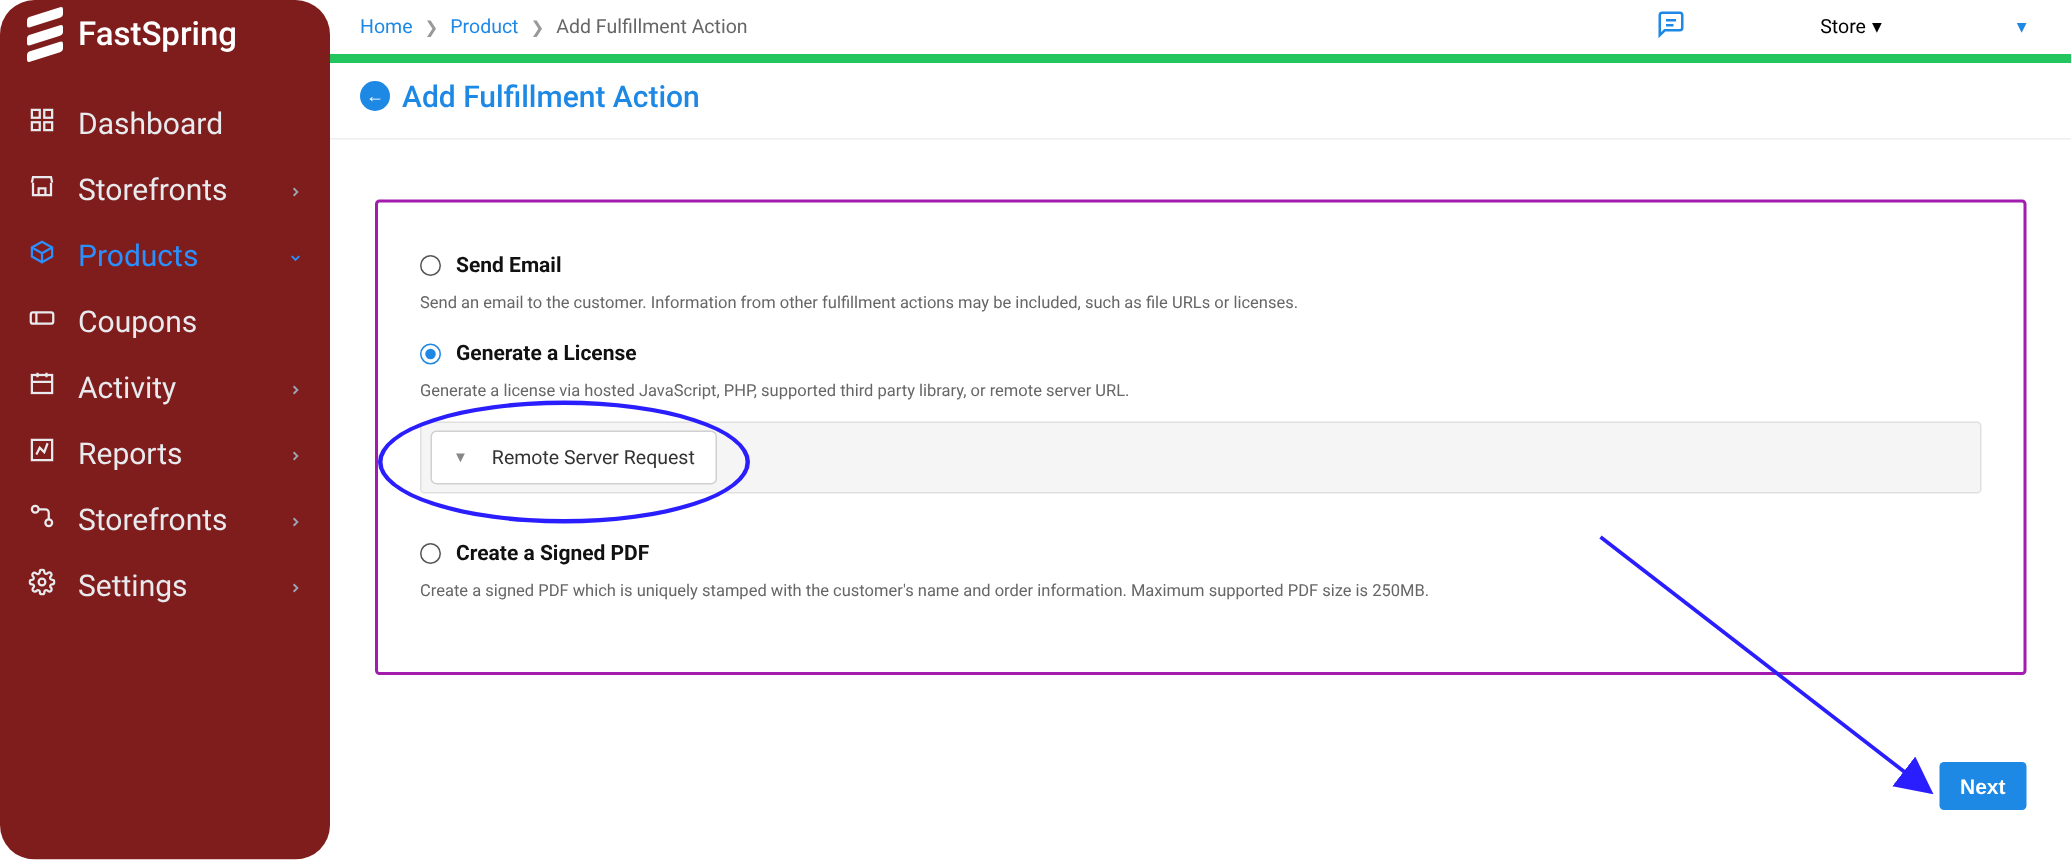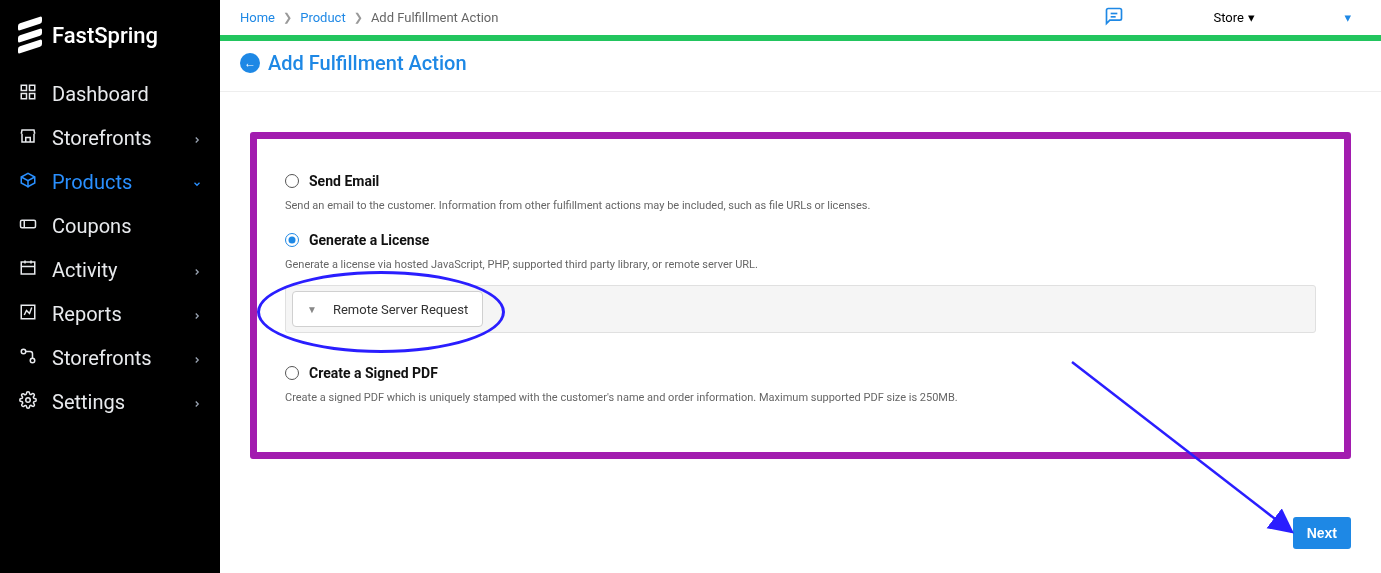--- a/index.html
+++ b/index.html
@@ -1,20 +1,20 @@
 <!DOCTYPE html>
 <html><head>
 <meta charset="utf-8">
 <style>
   * { box-sizing: border-box; margin: 0; padding: 0; }
   html, body { height: 100%; width: 100%; font-family: -apple-system, BlinkMacSystemFont, "Segoe UI", Roboto, "Helvetica Neue", Arial, sans-serif; }
   body { display: flex; background: #fff; color: #333; }
 
   
-  .sidebar { width: 220px; background: #000000; color: #fff; flex-shrink: 0; padding-top: 20px; }
+  .sidebar { width: 220px; background: #7f1d1d; color: #fff; flex-shrink: 0; padding-top: 8px; border-radius: 23px; }
   .logo { display: flex; align-items: center; padding: 0 18px 22px 18px; }
   .logo-mark { width: 24px; height: 30px; margin-right: 10px; display:flex; flex-direction:column; justify-content:space-between;}
   .logo-mark span { display:block; height:7px; background:#fff; border-radius:2px; transform: skewY(-18deg);}
   .logo-text { font-size: 22px; font-weight: 500; color:#fff;}
   .nav { list-style: none; }
   .nav-item { display: flex; padding: 10px 18px; cursor: pointer; font-size: 20px; color:#e8eaed;}
   .nav-item.active { color: #2a90ff; }
   .nav-icon { width: 20px; height: 20px; margin-right: 14px; display:inline-flex; align-items:center; justify-content:center; }
   .nav-icon svg { width:18px; height:18px; }
   .nav-label { flex: 1; }
@@ -30,21 +30,21 @@
   .topbar-spacer { flex:1; }
   .chat-icon { color:#1e88e5; margin-right: 90px; cursor:pointer;}
   .store-dd { color:#000000; cursor:pointer; display:flex; align-items:center; gap:4px; margin-right: 90px;}
   .user-dd { color:#1e88e5; cursor:pointer; }
 
   .page-title-row { display:flex; align-items:center; padding: 10px 20px 16px 20px; border-bottom: 1px solid #eee;}
   .back-circle { width:20px; height:20px; border-radius:50%; background:#1e88e5; color:#fff; display:inline-flex; align-items:center; justify-content:center; margin-right:8px; font-size:12px; font-weight:bold;}
   .page-title { color:#1e88e5; font-size:20px; font-weight:500;}
 
   .content { padding: 40px 30px; }
-  .card { border:7px solid #a21caf; border-radius:3px; background:#fff; padding: 28px 28px 34px 28px; position:relative;}
+  .card { border:2px solid #a21caf; border-radius:3px; background:#fff; padding: 28px 28px 34px 28px; position:relative;}
 
   .option { margin-bottom: 4px;}
   .radio-row { display:flex; align-items:center; gap:10px; cursor:pointer; padding-top:6px;}
   .radio { appearance:none; width:14px; height:14px; border:1.5px solid #555; border-radius:50%; position:relative; cursor:pointer; flex-shrink:0;}
   .radio:checked { border-color:#1e88e5; }
   .radio:checked::after { content:""; position:absolute; width:7px; height:7px; background:#1e88e5; border-radius:50%; top:50%; left:50%; transform:translate(-50%,-50%);}
   .opt-title { font-weight:700; font-size:14px; color:#111;}
   .opt-desc { font-size:11px; color:#666; margin: 10px 0 14px 0;}
 
   .select-box { display:flex; align-items:center; background:#f5f5f5; border:1px solid #e0e0e0; border-radius:3px; padding:0; margin: 6px 0 26px 0; height:48px;}

